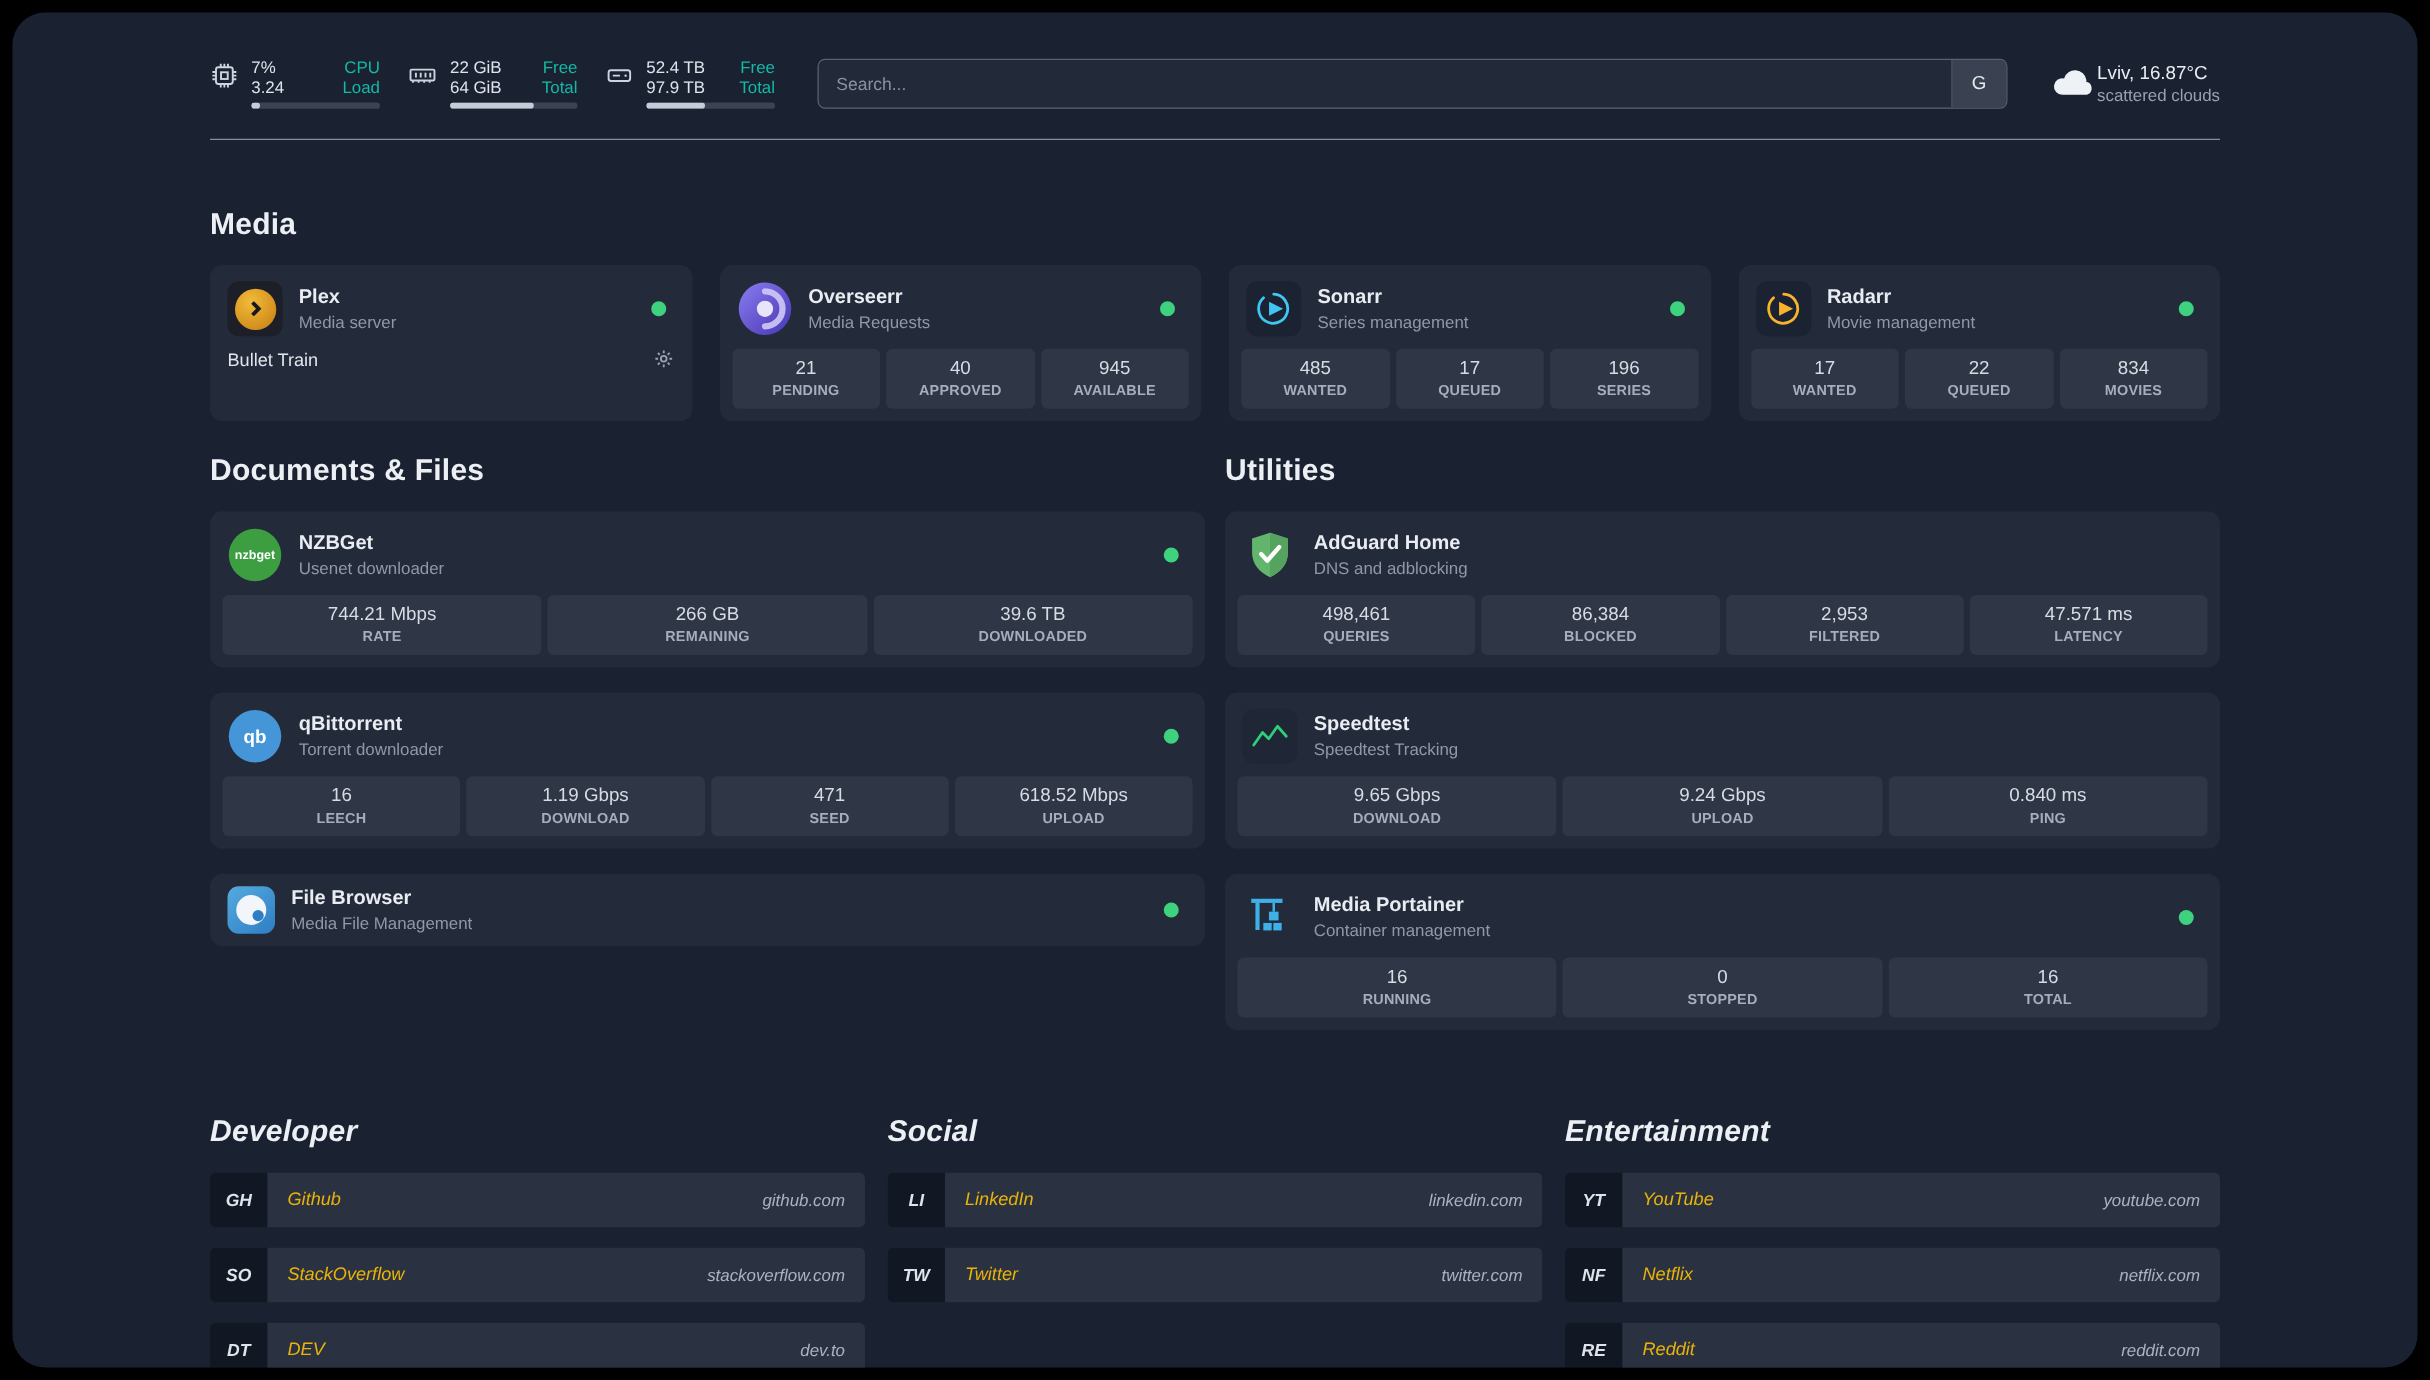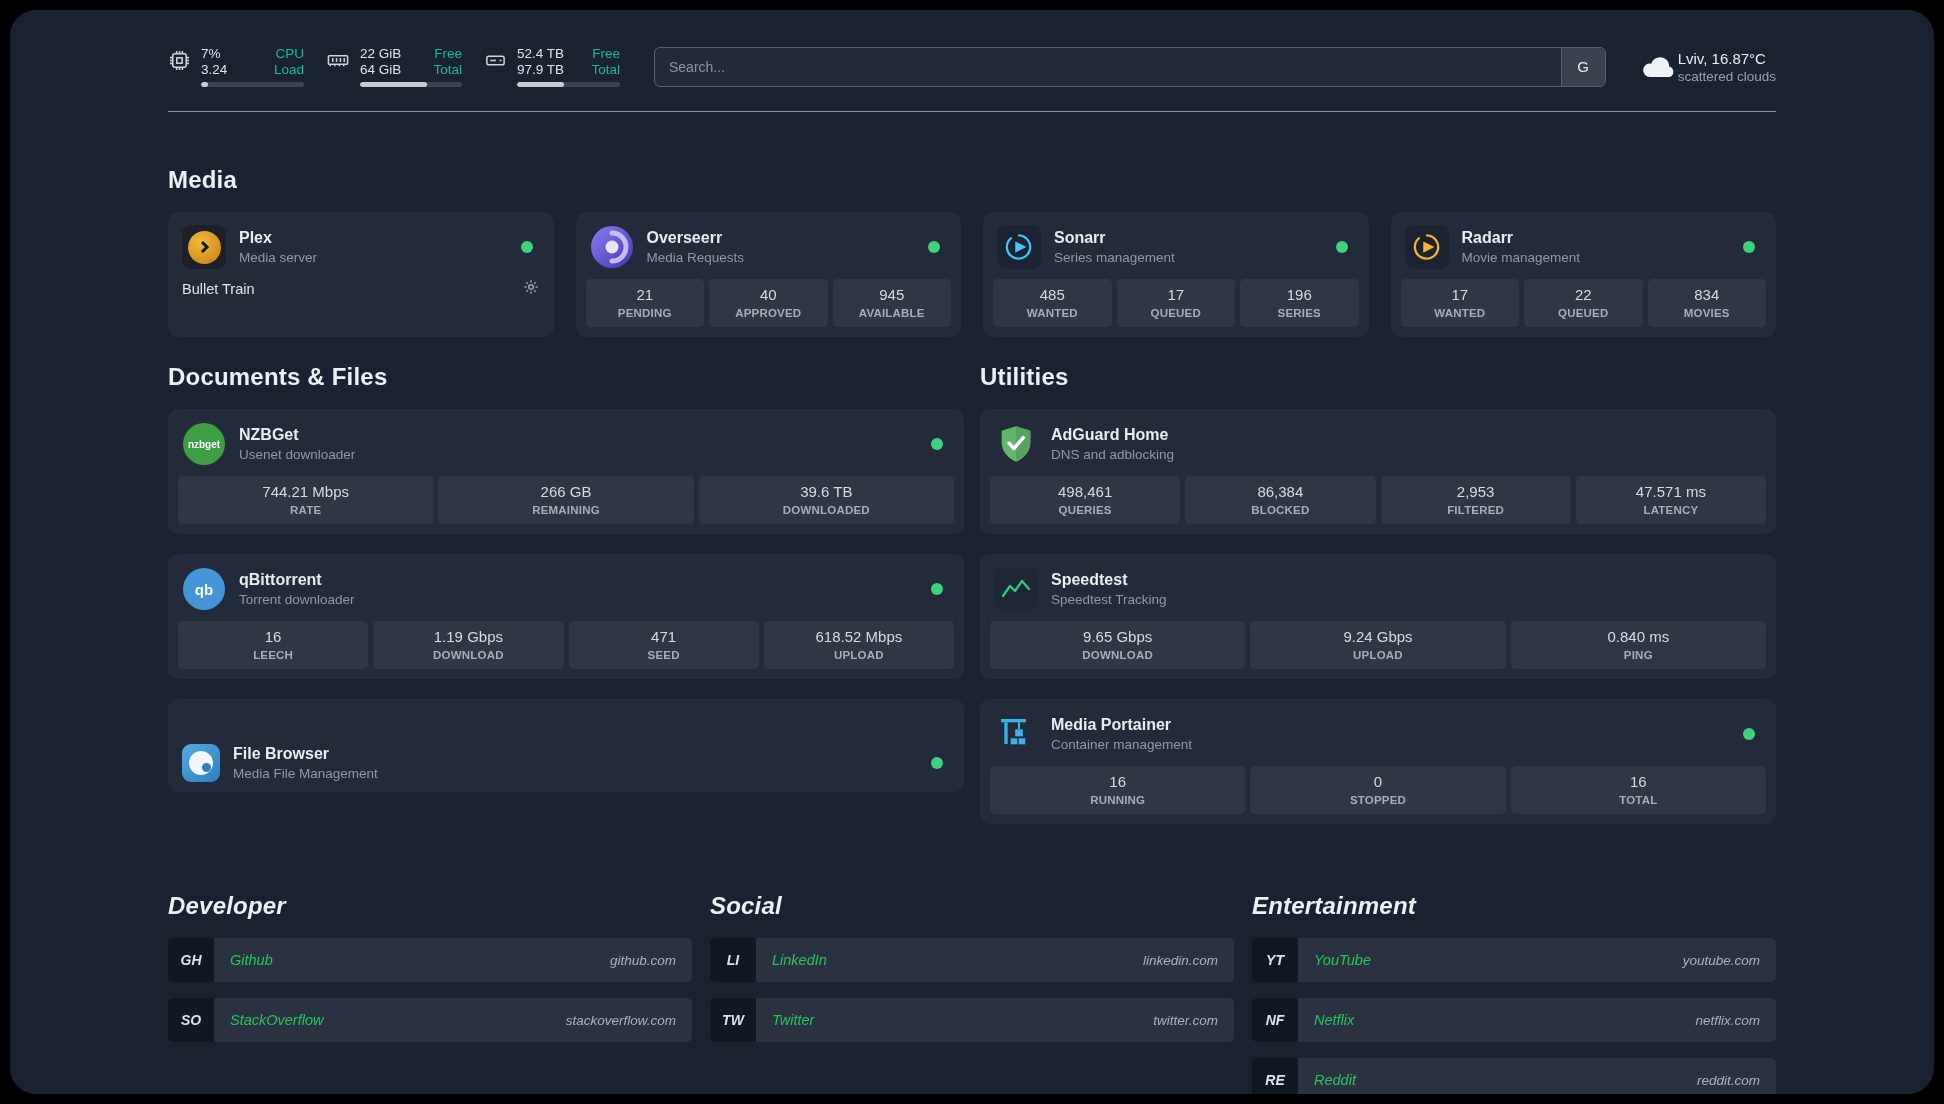--- a/index.html
+++ b/index.html
@@ -49,21 +49,21 @@
   .card-name { font-size:16px; font-weight:600; color:#e9ecf1; }
   .card-desc { font-size:13.5px; color:#8f98a9; margin-top:3px; }
   .status-dot { width:12px; height:12px; border-radius:50%; background:var(--status-online,#3ed17e); margin-right:5px; flex:none; }
 
   .stats { display:flex; gap:5px; }
   .stat { flex:1; background:rgba(255,255,255,0.055); border-radius:5px; text-align:center; padding:7px 4px 8px; }
   .stat-value { font-size:15px; color:#d7dbe3; }
   .stat-label { font-size:11.5px; font-weight:700; color:#a6aebc; margin-top:4px; letter-spacing:.2px; }
 
   .card.compact { padding:8px 10px; }
-  .card.compact .card-header { padding:2px 6px 2px 4px;margin-top:35px; }
+  .card.compact .card-header { padding:2px 6px 2px 4px; }
   .card.compact .app-icon { width:38px; height:38px; }
 
   
   .media-widget { padding:0 5px 3px 4px; }
   .np-row { display:flex; align-items:center; justify-content:space-between; font-size:14.5px; color:#e2e6ec; margin-bottom:7px; }
   .player-bar { height:26px; background:#141a29; border-radius:5px; display:flex; align-items:center; padding:0 9px 0 4px; cursor:pointer; }
   .pause-pill { width:40px; height:18px; background:#c8ced9; border-radius:3px; display:flex; align-items:center; justify-content:center; gap:3px; cursor:pointer; }
   .pb { width:3px; height:9px; background:#323a4b; border-radius:1px; }
   .time { margin-left:auto; font-size:13px; color:#e4e8ee; }
 
@@ -88,21 +88,21 @@
   .col .sec-heading { margin-bottom:18px; }
   .col .card { margin-bottom:20px; }
 
   
   .bookmarks-grid { display:grid; grid-template-columns:repeat(3,1fr); gap:0 18px; margin-top:48px;font-style:italic; }
   .bm-col .sec-heading { margin-bottom:18px; }
   .bookmark { display:flex; height:44px; border-radius:5px; overflow:hidden; margin-bottom:16px; cursor:pointer; }
   .bm-abbr { width:46px; background:rgba(0,0,0,0.28); color:#dfe3ea; font-size:14px; font-weight:600;
     display:flex; align-items:center; justify-content:center; flex:none; }
   .bm-pill { flex:1; background:#2a3242; display:flex; align-items:center; justify-content:space-between; padding:0 16px; }
-  .bm-name { font-size:14.5px; color:#22c55e; }
+  .bm-name { font-size:14.5px; color:#eab308; }
   .bm-domain { font-size:13.5px; color:#aab2c0; }
 </style>
 </head>
 <body>
 
 <div class="frame">
 <div class="content">
 
   <header class="topbar">
     <div class="resources">
@@ -508,20 +508,27 @@
           <span class="bm-domain">github.com</span>
         </span>
       </div>
       <div class="bookmark">
         <span class="bm-abbr">SO</span>
         <span class="bm-pill">
           <span class="bm-name">StackOverflow</span>
           <span class="bm-domain">stackoverflow.com</span>
         </span>
       </div>
+      <div class="bookmark">
+        <span class="bm-abbr">DT</span>
+        <span class="bm-pill">
+          <span class="bm-name">DEV</span>
+          <span class="bm-domain">dev.to</span>
+        </span>
+      </div>
     </div>
 
     <div class="bm-col">
       <h2 class="sec-heading">Social</h2>
       <div class="bookmark">
         <span class="bm-abbr">LI</span>
         <span class="bm-pill">
           <span class="bm-name">LinkedIn</span>
           <span class="bm-domain">linkedin.com</span>
         </span>

